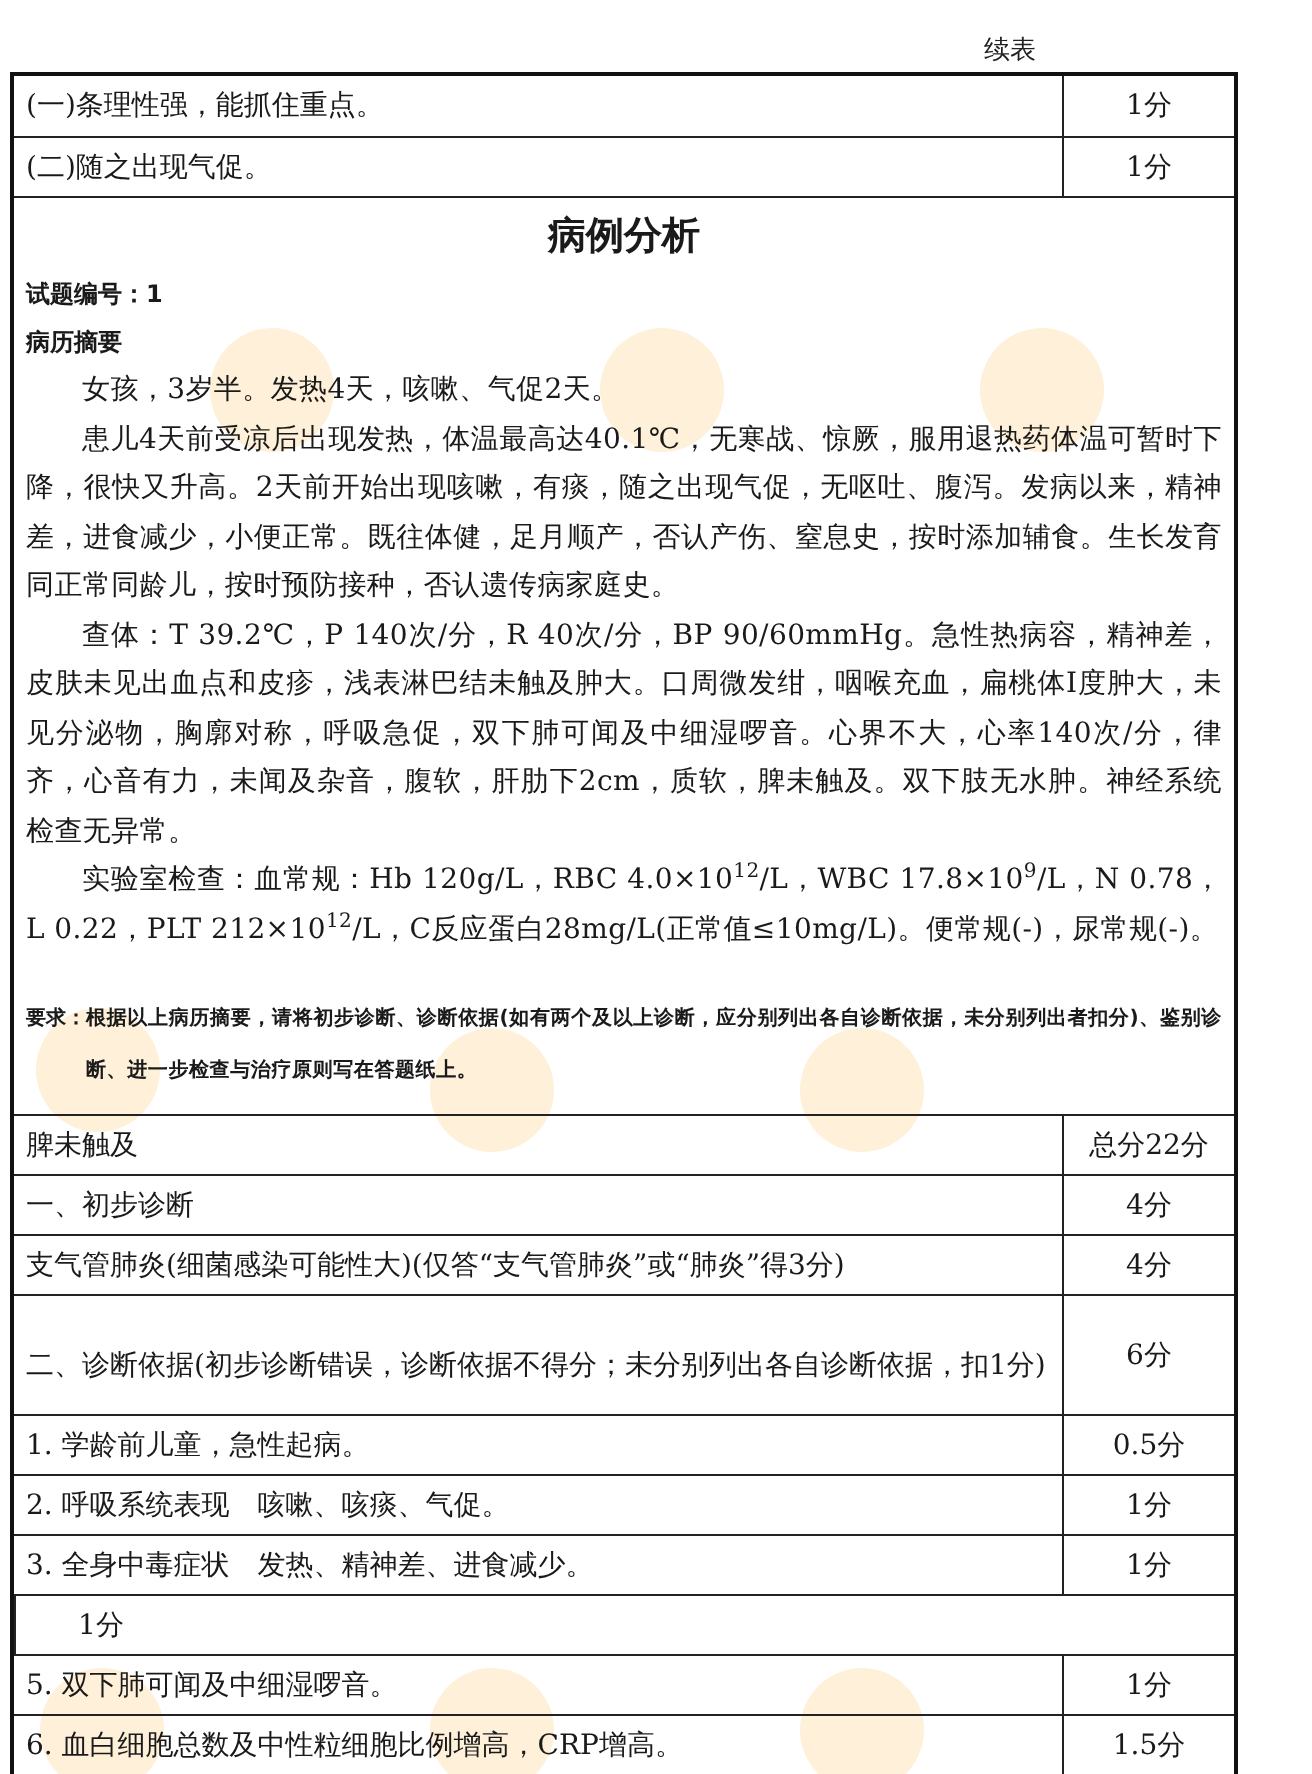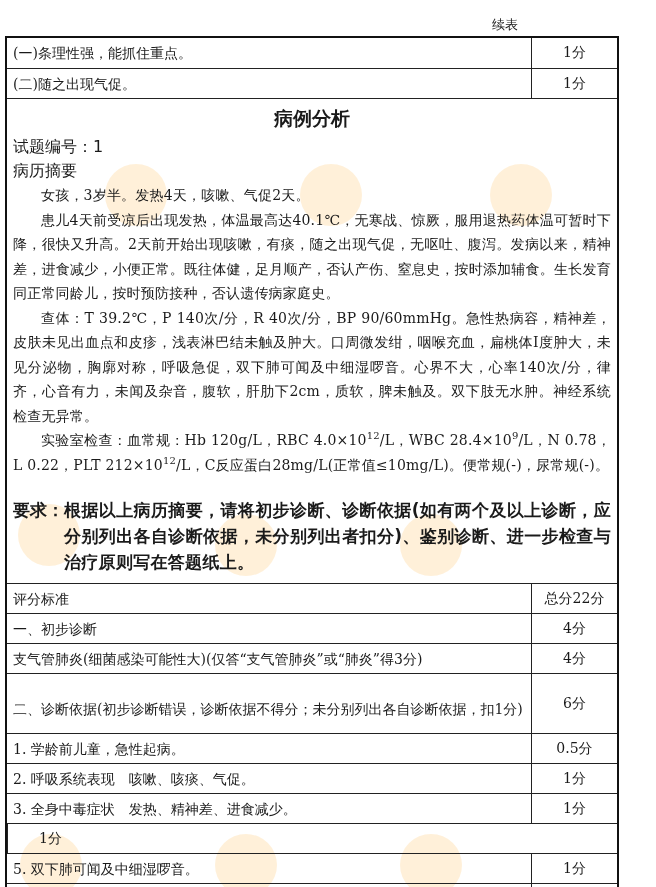--- a/index.html
+++ b/index.html
@@ -36,28 +36,28 @@
     .r30 .cell-main { padding-top: 0; padding-bottom: 0; }
 
     .case-block {
       border-top: 1px solid #222; padding: 4px 6px 8px 6px; position: relative;
     }
     .case-title {
       text-align: center; font-family: "DejaVu Sans", "Liberation Sans", sans-serif;
       font-weight: bold; font-size: 19px; line-height: 30px; margin-bottom: 2px;
     }
     .label-bold {
-      font-family: "DejaVu Sans", "Liberation Sans", sans-serif; font-weight: normal;
-      font-size: 16px; line-height: 24px;
+      font-family: "DejaVu Sans", "Liberation Sans", sans-serif; font-weight: bold;
+      font-size: 12px; line-height: 24px;
     }
     .para {
       font-size: 14px; line-height: 24.5px; text-indent: 2em; text-align: justify;
       letter-spacing: 0.2px;
     }
-    .req-block { margin-top: 20px; display: flex; font-family: "DejaVu Sans", "Liberation Sans", sans-serif; font-weight: bold; font-size: 17px; line-height: 26px; }
+    .req-block { margin-top: 20px; display: flex; font-family: "DejaVu Sans", "Liberation Sans", sans-serif; font-weight: bold; font-size: 10px; line-height: 26px; }
     .req-label { white-space: nowrap; }
     .req-text { text-align: justify; letter-spacing: 0.3px; }
     sup { font-size: 10px; vertical-align: super; line-height: 0; }
 
     .watermark-circle {
       position: absolute; width: 62px; height: 62px; border-radius: 50%;
       background: rgba(255, 200, 120, 0.28); pointer-events: none;
     }
   </style>
 </head>
@@ -88,30 +88,30 @@
       <div class="cell-score">1分</div>
     </div>
 
     <div class="case-block">
       <div class="case-title">病例分析</div>
       <div class="label-bold">试题编号：1</div>
       <div class="label-bold">病历摘要</div>
       <p class="para">女孩，3岁半。发热4天，咳嗽、气促2天。</p>
       <p class="para">患儿4天前受凉后出现发热，体温最高达40.1℃，无寒战、惊厥，服用退热药体温可暂时下降，很快又升高。2天前开始出现咳嗽，有痰，随之出现气促，无呕吐、腹泻。发病以来，精神差，进食减少，小便正常。既往体健，足月顺产，否认产伤、窒息史，按时添加辅食。生长发育同正常同龄儿，按时预防接种，否认遗传病家庭史。</p>
       <p class="para">查体：T 39.2℃，P 140次/分，R 40次/分，BP 90/60mmHg。急性热病容，精神差，皮肤未见出血点和皮疹，浅表淋巴结未触及肿大。口周微发绀，咽喉充血，扁桃体Ⅰ度肿大，未见分泌物，胸廓对称，呼吸急促，双下肺可闻及中细湿啰音。心界不大，心率140次/分，律齐，心音有力，未闻及杂音，腹软，肝肋下2cm，质软，脾未触及。双下肢无水肿。神经系统检查无异常。</p>
-      <p class="para"><span>实验室检查：血常规：Hb 120g/L，RBC 4.0×10</span><sup>12</sup><span>/L，WBC 28.4×10</span><sup>9</sup><span>/L，N 0.78，L 0.22，PLT 212×10</span><sup>12</sup><span>/L，C反应蛋白28mg/L(正常值≤10mg/L)。便常规(-)，尿常规(-)。</span></p>
+      <p class="para"><span>实验室检查：血常规：Hb 120g/L，RBC 4.0×10</span><sup>12</sup><span>/L，WBC 17.8×10</span><sup>9</sup><span>/L，N 0.78，L 0.22，PLT 212×10</span><sup>12</sup><span>/L，C反应蛋白28mg/L(正常值≤10mg/L)。便常规(-)，尿常规(-)。</span></p>
 
       <div class="req-block">
         <span class="req-label">要求：</span>
         <span class="req-text">根据以上病历摘要，请将初步诊断、诊断依据(如有两个及以上诊断，应分别列出各自诊断依据，未分别列出者扣分)、鉴别诊断、进一步检查与治疗原则写在答题纸上。</span>
       </div>
     </div>
 
     <div class="row r30">
-      <div class="cell-main">评分标准</div>
+      <div class="cell-main">脾未触及</div>
       <div class="cell-score">总分22分</div>
     </div>
     <div class="row r30">
       <div class="cell-main">一、初步诊断</div>
       <div class="cell-score">4分</div>
     </div>
     <div class="row r30">
       <div class="cell-main">支气管肺炎(细菌感染可能性大)(仅答“支气管肺炎”或“肺炎”得3分)</div>
       <div class="cell-score">4分</div>
     </div>

